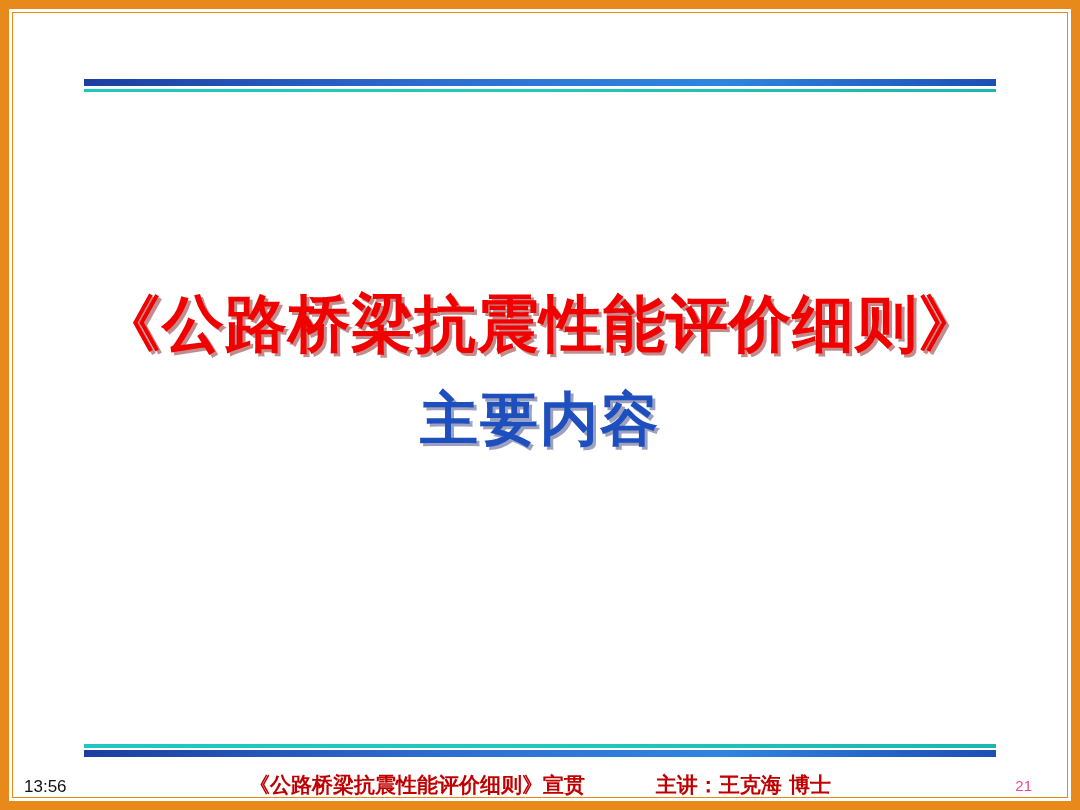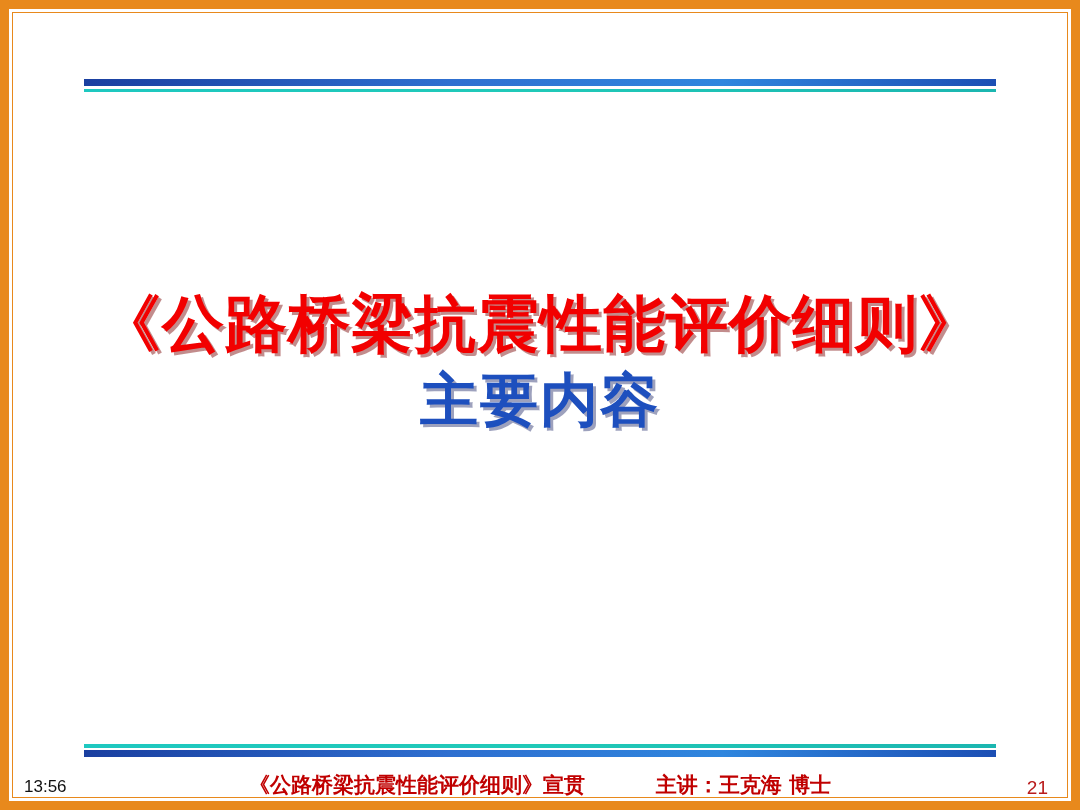--- a/index.html
+++ b/index.html
@@ -72,28 +72,29 @@
     font-family: "DejaVu Serif", "Liberation Serif", serif;
     font-weight: bold;
     font-size: 62px;
     line-height: 78px;
     color: #F20000;
     letter-spacing: 1px;
     text-shadow: 3px 3px 0 rgba(120,0,0,0.45);
     white-space: nowrap;
   }
   .title-line2 {
-    font-family: Liberation Sans, sans-serif;
+    font-family: Liberation Serif, serif;
     font-weight: bold;
     font-size: 58px;
     line-height: 74px;
     color: #1D4FBE;
     letter-spacing: 2px;
     text-shadow: 3px 3px 0 rgba(10,20,90,0.40);
     white-space: nowrap;
+    margin-top: 20px;
   }
 
   
   .bot-rule-teal {
     position: absolute;
     left: 84px;
     top: 744px;
     width: 912px;
     height: 4px;
     background: linear-gradient(90deg, #1EC8C0 0%, #20C9B8 50%, #1BB6B0 100%);
@@ -132,24 +133,24 @@
     font-family: "DejaVu Serif", "Liberation Serif", serif;
     font-weight: bold;
     font-size: 21px;
     color: #C00000;
     white-space: nowrap;
   }
   .footer-center .seg-doc { letter-spacing: 0px; }
   .footer-center .seg-gap { display: inline-block; width: 56px; }
   .footer-page {
     position: absolute;
-    right: 32px;
+    right: 48px;
     top: 18px;
-    font-size: 19px;
-    color: #b91c1c;
+    font-size: 15px;
+    color: #ec4899;
     font-family: "Liberation Sans", sans-serif;
   }
 </style>
 </head>
 <body>
 
 <div class="slide">
 
   <div class="frame-outer"></div>
   <div class="frame-inner"></div>

